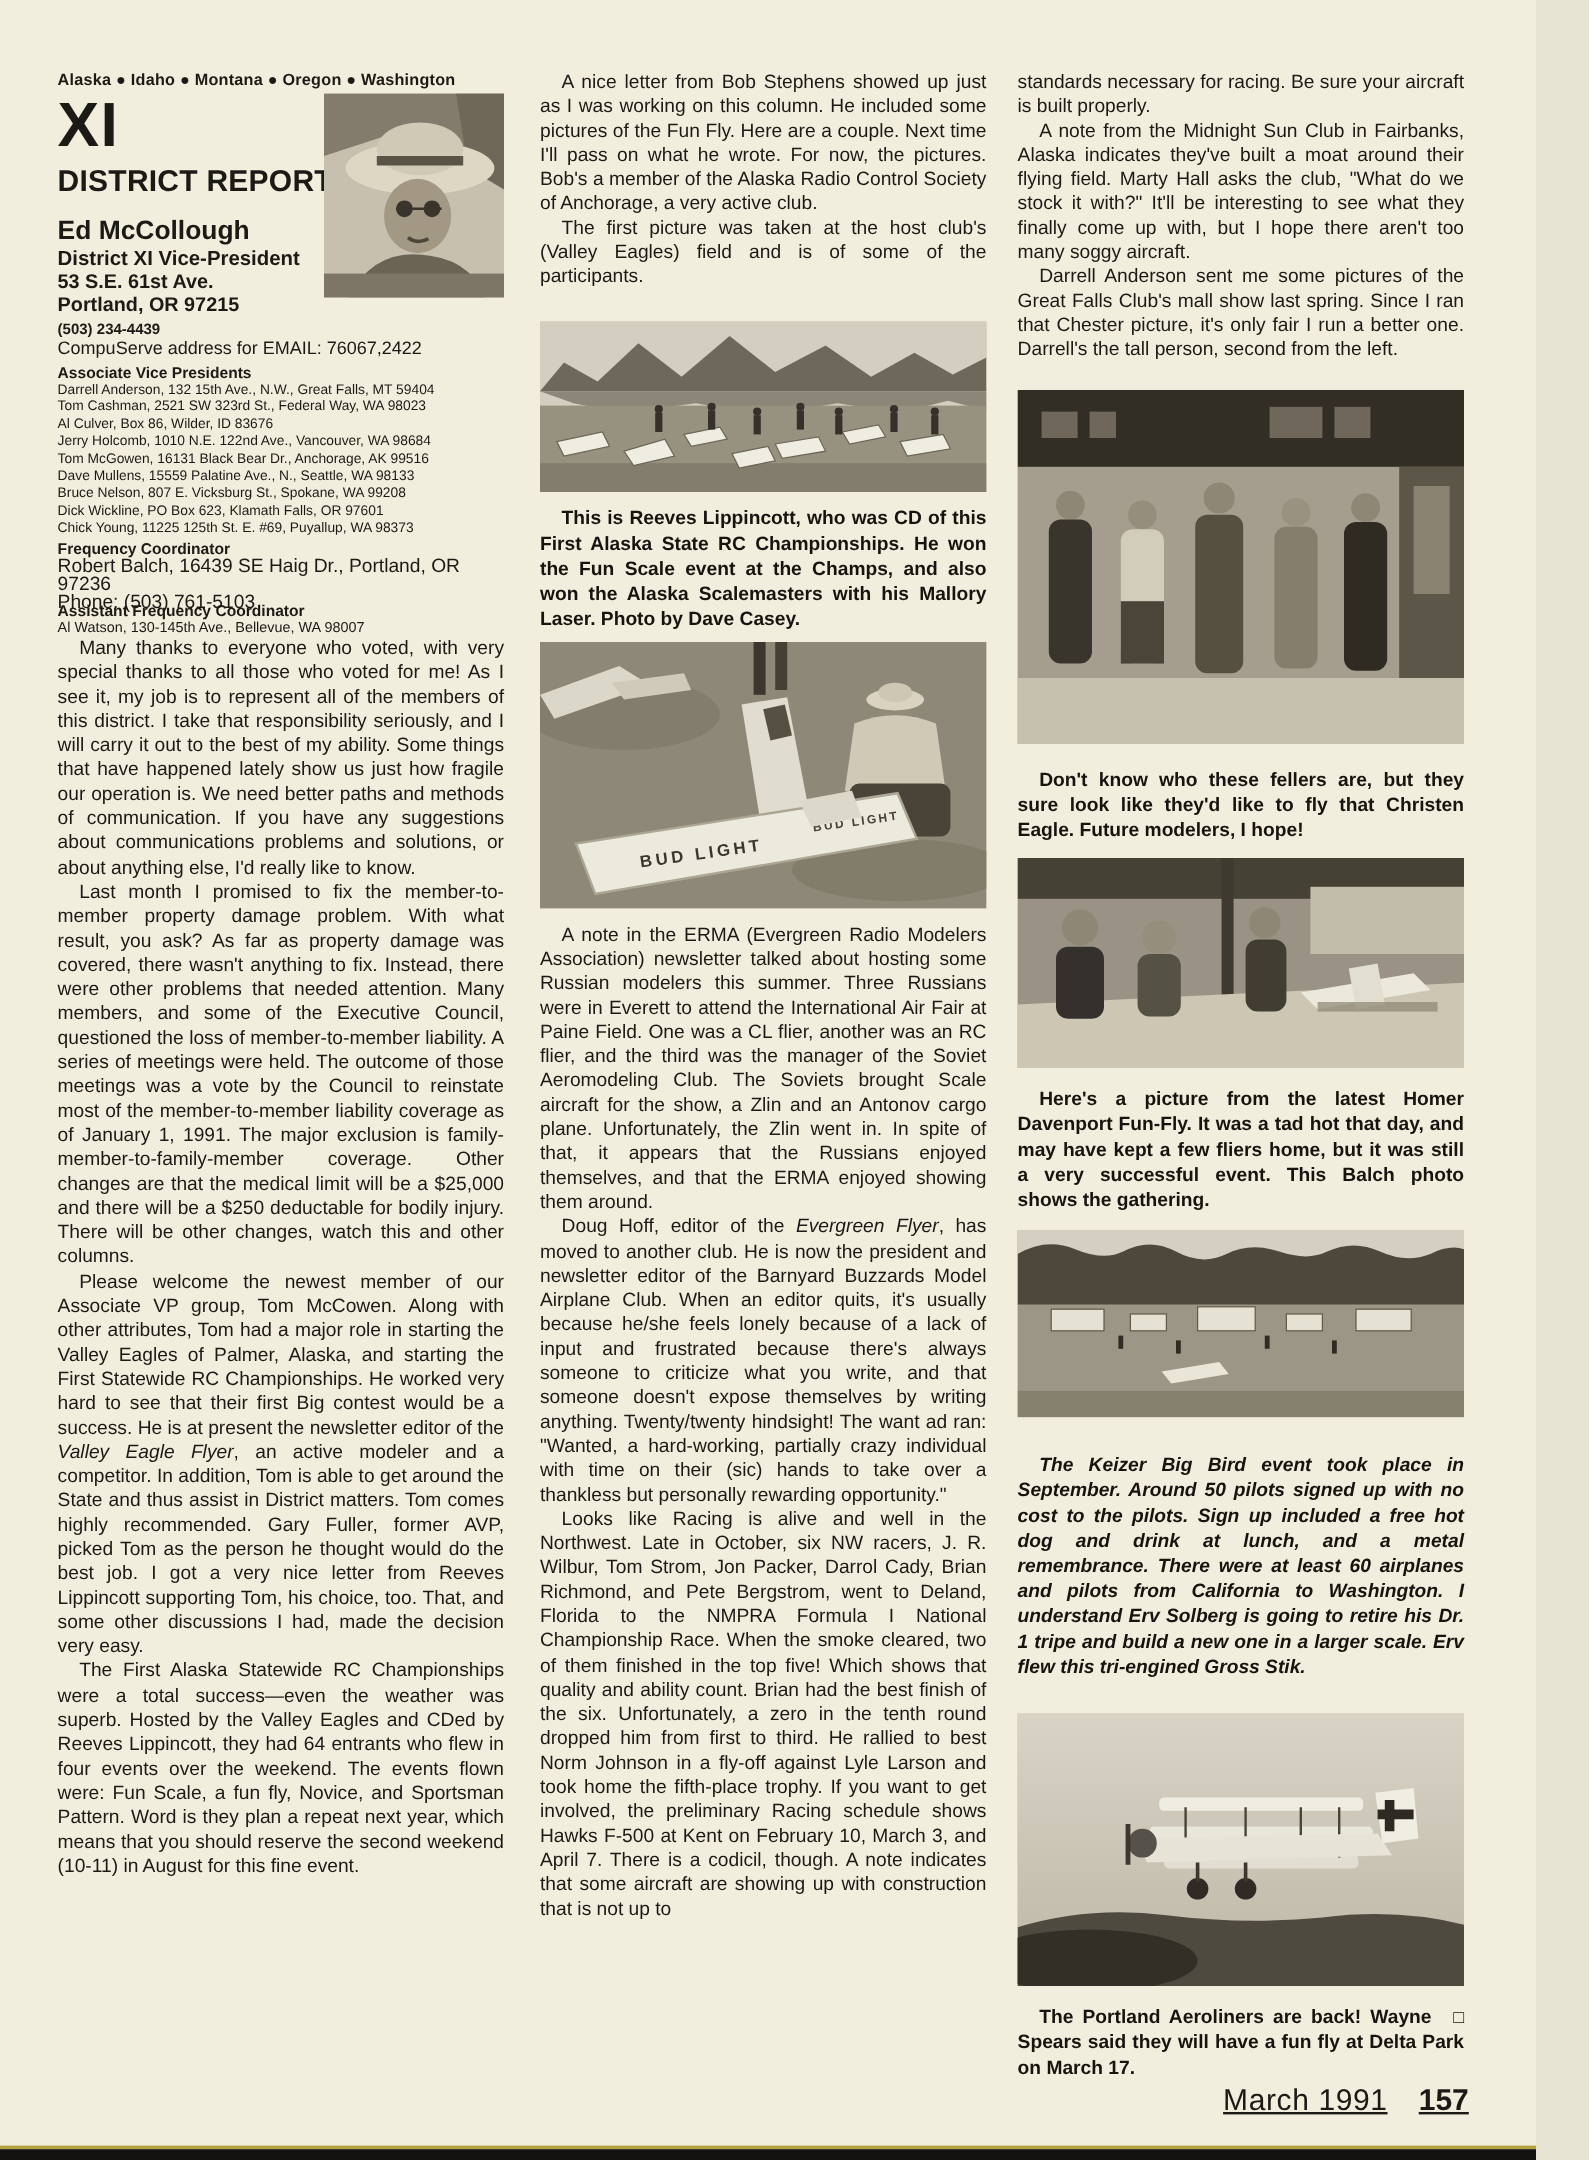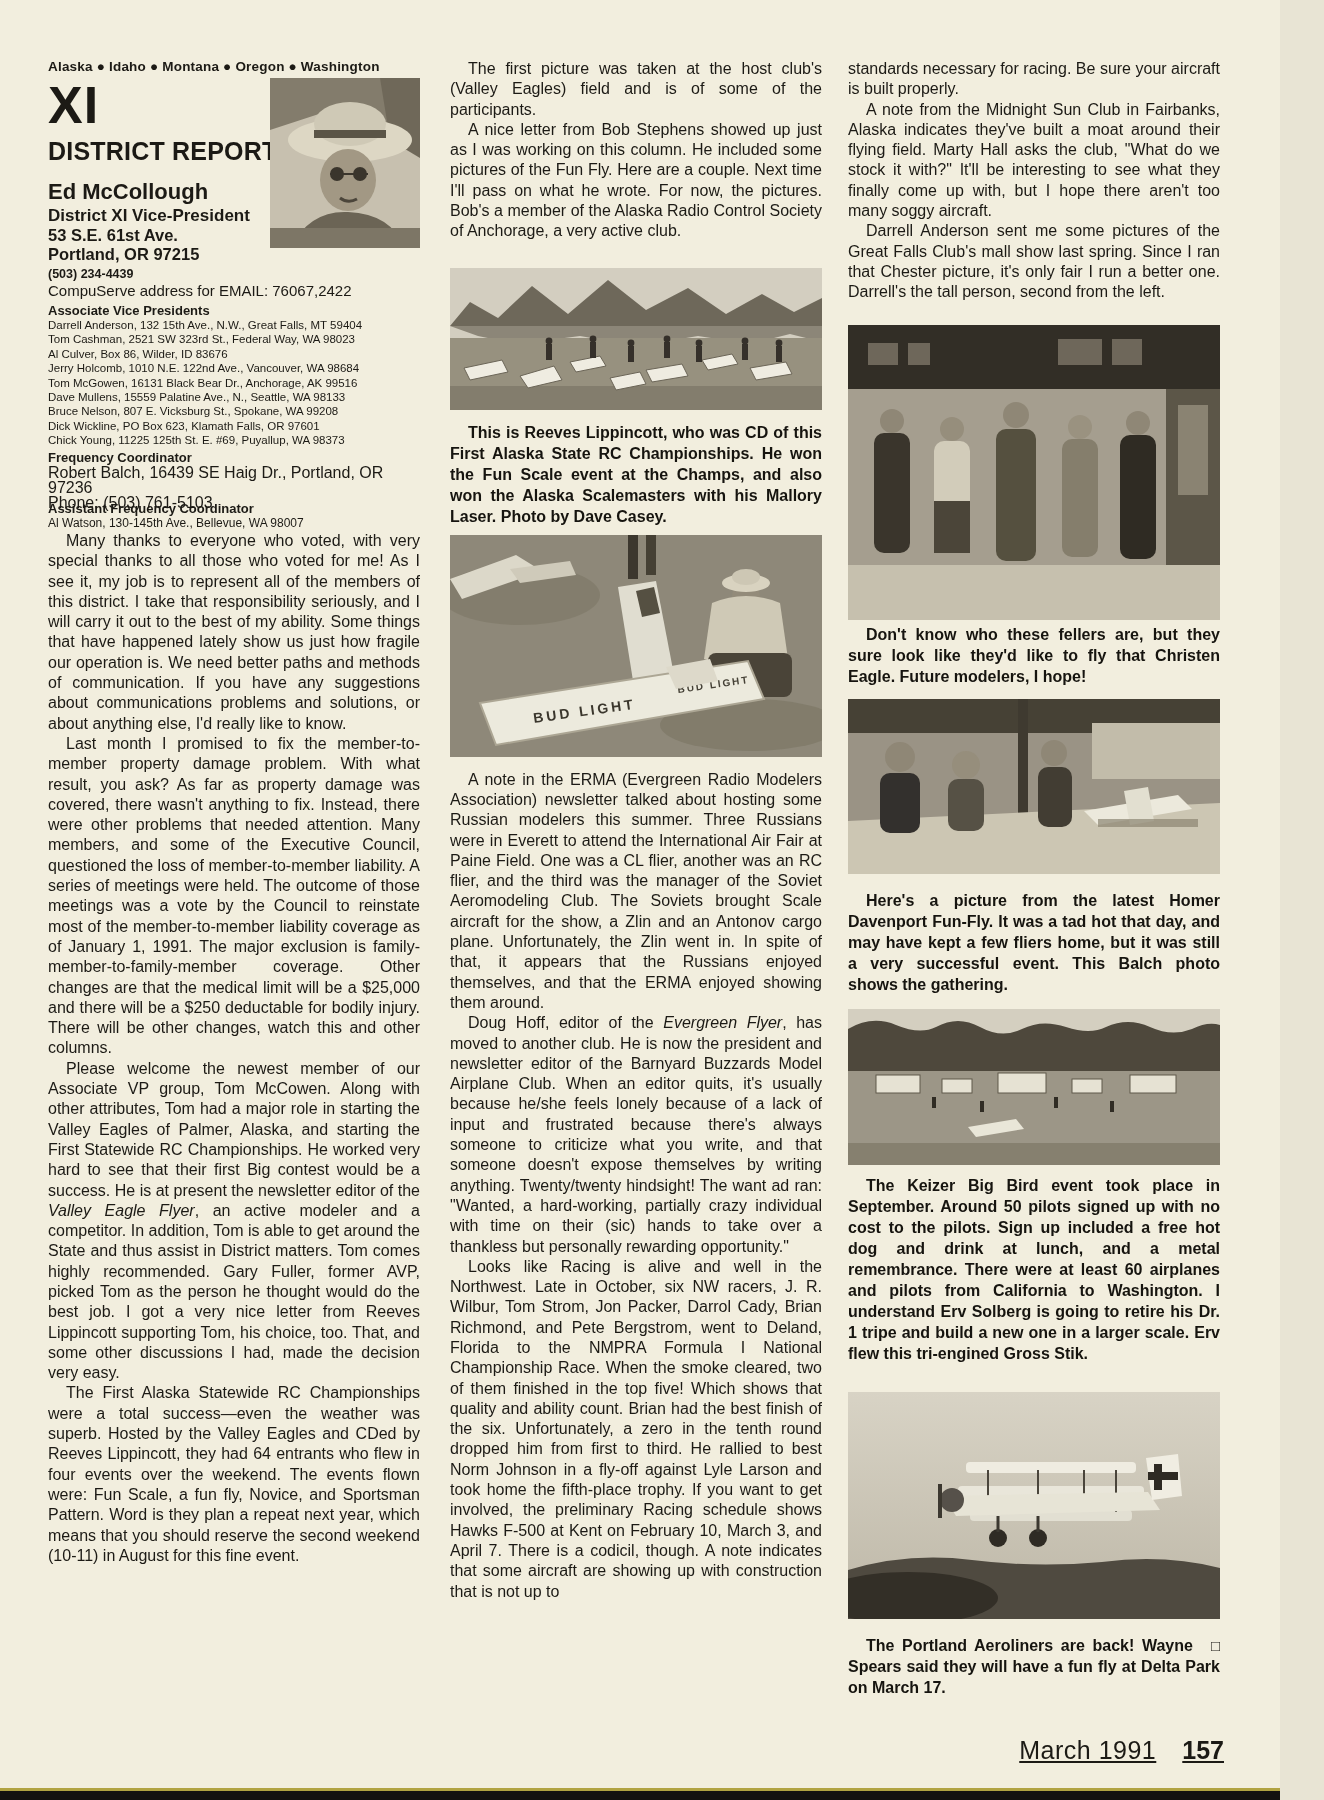--- a/index.html
+++ b/index.html
@@ -47,25 +47,25 @@
   i{font-style:italic;}
 
   
   #photoA{width:372px;height:142px;margin-top:26px;}
   #capA{margin-top:12px;}
   #photoB{width:372px;height:222px;margin-top:8px;}
   #c2p3{margin-top:13px;}
 
   
   #photoC{width:372px;height:295px;margin-top:22px;}
-  #capC{margin-top:4px;}
+  #capC{margin-top:20px;}
   #photoD{width:372px;height:175px;margin-top:12px;}
   #capD{margin-top:16px;}
   #photoE{width:372px;height:156px;margin-top:14px;}
-  #capE{margin-top:10px;}
+  #capE{margin-top:30px;font-style:italic;}
   #photoF{width:372px;height:227px;margin-top:28px;}
   #capF{margin-top:16px;}
   .endmark{float:right;font-weight:normal;font-size:15px;}
 
   
   #footer{position:absolute;top:1736px;right:56px;font-size:25px;text-decoration:underline;}
   #footer .issue{font-weight:normal;letter-spacing:.5px;}
   #footer .pagenum{font-weight:bold;margin-left:26px;}
 
   
@@ -130,22 +130,22 @@
 
     <div class="bodytext" id="body1">
       <p>Many thanks to everyone who voted, with very special thanks to all those who voted for me! As I see it, my job is to represent all of the members of this district. I take that responsibility seriously, and I will carry it out to the best of my ability. Some things that have happened lately show us just how fragile our operation is. We need better paths and methods of communication. If you have any suggestions about communications problems and solutions, or about anything else, I'd really like to know.</p>
       <p>Last month I promised to fix the member-to-member property damage problem. With what result, you ask? As far as property damage was covered, there wasn't anything to fix. Instead, there were other problems that needed attention. Many members, and some of the Executive Council, questioned the loss of member-to-member liability. A series of meetings were held. The outcome of those meetings was a vote by the Council to reinstate most of the member-to-member liability coverage as of January 1, 1991. The major exclusion is family-member-to-family-member coverage. Other changes are that the medical limit will be a $25,000 and there will be a $250 deductable for bodily injury. There will be other changes, watch this and other columns.</p>
       <p><span>Please welcome the newest member of our Associate VP group, Tom McCowen. Along with other attributes, Tom had a major role in starting the Valley Eagles of Palmer, Alaska, and starting the First Statewide RC Championships. He worked very hard to see that their first Big contest would be a success. He is at present the newsletter editor of the </span><i>Valley Eagle Flyer</i><span>, an active modeler and a competitor. In addition, Tom is able to get around the State and thus assist in District matters. Tom comes highly recommended. Gary Fuller, former AVP, picked Tom as the person he thought would do the best job. I got a very nice letter from Reeves Lippincott supporting Tom, his choice, too. That, and some other discussions I had, made the decision very easy.</span></p>
       <p>The First Alaska Statewide RC Championships were a total success—even the weather was superb. Hosted by the Valley Eagles and CDed by Reeves Lippincott, they had 64 entrants who flew in four events over the weekend. The events flown were: Fun Scale, a fun fly, Novice, and Sportsman Pattern. Word is they plan a repeat next year, which means that you should reserve the second weekend (10-11) in August for this fine event.</p>
     </div>
   </div>
 
   <div class="col bodytext" id="col2">
+    <p>A nice letter from Bob Stephens showed up just as I was working on this column. He included some pictures of the Fun Fly. Here are a couple. Next time I'll pass on what he wrote. For now, the pictures. Bob's a member of the Alaska Radio Control Society of Anchorage, a very active club.</p>
     <p>The first picture was taken at the host club's (Valley Eagles) field and is of some of the participants.</p>
-    <p>A nice letter from Bob Stephens showed up just as I was working on this column. He included some pictures of the Fun Fly. Here are a couple. Next time I'll pass on what he wrote. For now, the pictures. Bob's a member of the Alaska Radio Control Society of Anchorage, a very active club.</p>
 
     <figure class="photo" id="photoA">
       <svg viewBox="0 0 372 142" preserveAspectRatio="none">
         <rect width="372" height="142" fill="#d3cec0"></rect>
         <path d="M0 58 20 34 48 50 82 18 118 46 158 12 196 42 238 20 276 46 312 26 344 44 372 30v28H0Z" fill="#6e685a"></path>
         <path d="M0 58h372v16L340 66l-40 10-52-8-60 10-58-10-62 8-40-8Z" fill="#8c8678"></path>
         <rect y="70" width="372" height="72" fill="#97917f"></rect>
         <rect y="118" width="372" height="24" fill="#837d6d"></rect>
         <g fill="#efece1" stroke="#6b6557" stroke-width="1">
           <polygon points="14,100 52,92 58,104 20,112"></polygon>

